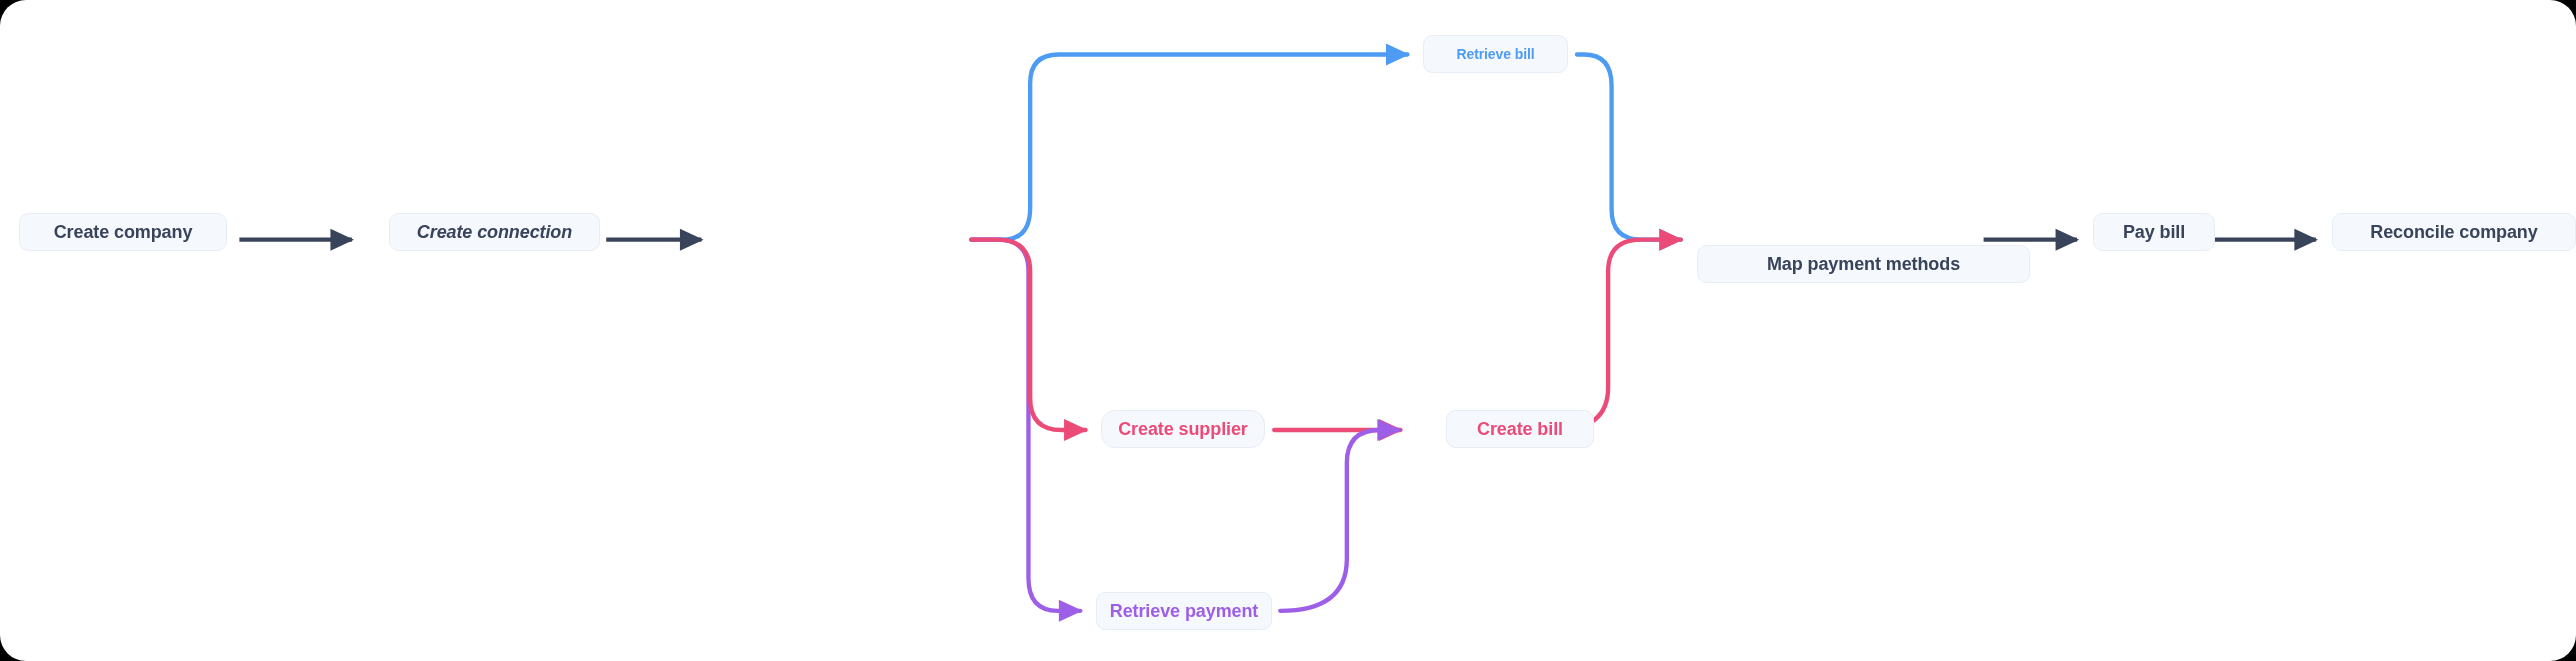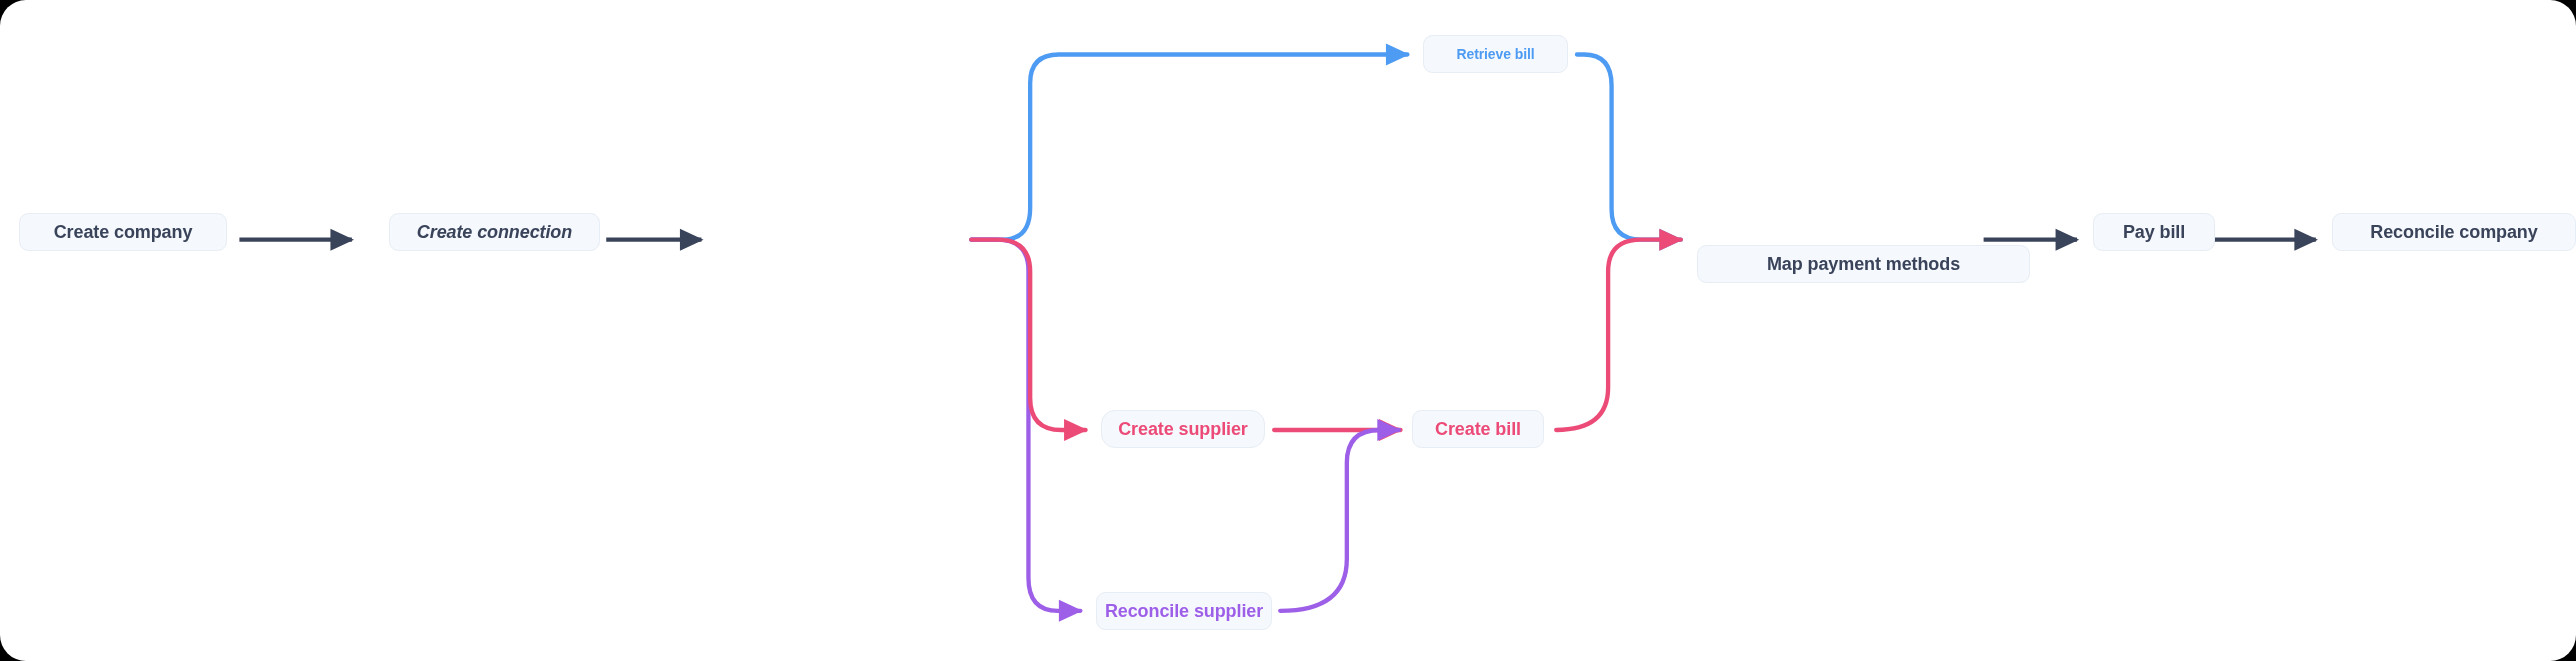--- a/index.html
+++ b/index.html
@@ -70,25 +70,25 @@
   </div>
   <div class="node dark" style="left:389px;top:213px;width:211px;font-style:italic;">
     <span>Create connection</span>
   </div>
   <div class="node blue" style="left:1423px;top:35px;width:145px;">
     <span>Retrieve bill</span>
   </div>
   <div class="node pink" style="left:1101px;top:410px;width:164px;border-radius:14px;">
     <span>Create supplier</span>
   </div>
-  <div class="node pink" style="left:1412px;top:410px;width:132px;text-align:center;">
+  <div class="node pink" style="left:1446px;top:410px;width:148px;text-align:center;">
     <span>Create bill</span>
   </div>
   <div class="node purple" style="left:1096px;top:592px;width:176px;">
-    <span>Reconcile supplier</span>
+    <span>Retrieve payment</span>
   </div>
   <div class="node dark" style="left:1697px;top:213px;width:333px;margin-top:32px;">
     <span>Map payment methods</span>
   </div>
   <div class="node dark" style="left:2093px;top:213px;width:122px;">
     <span>Pay bill</span>
   </div>
   <div class="node dark" style="left:2332px;top:213px;width:244px;">
     <span>Reconcile company</span>
   </div>

